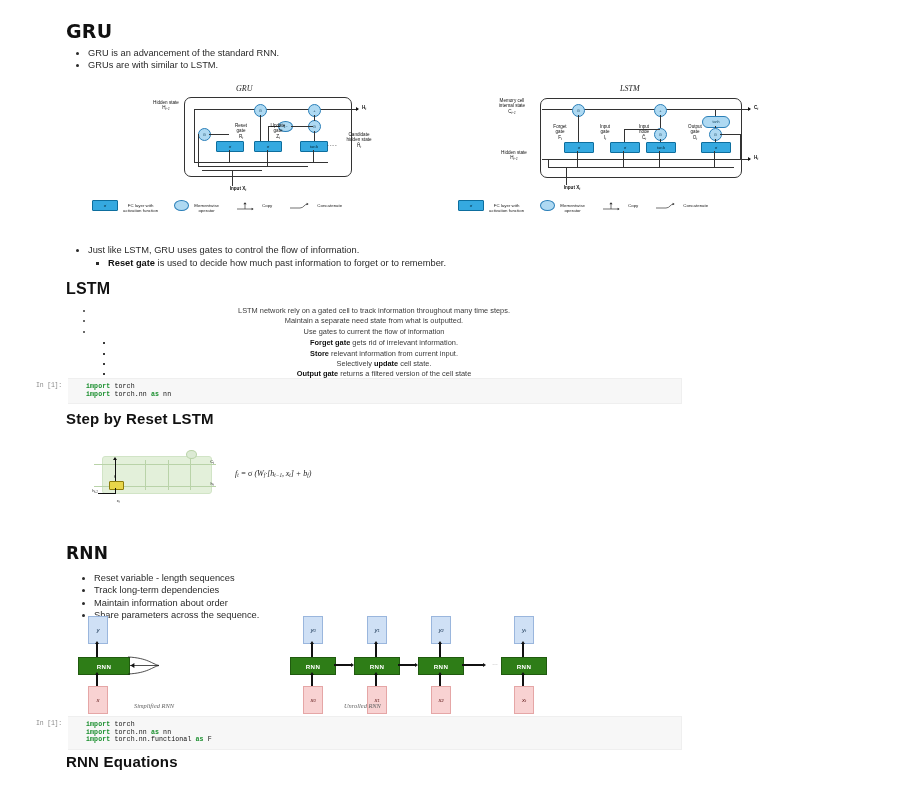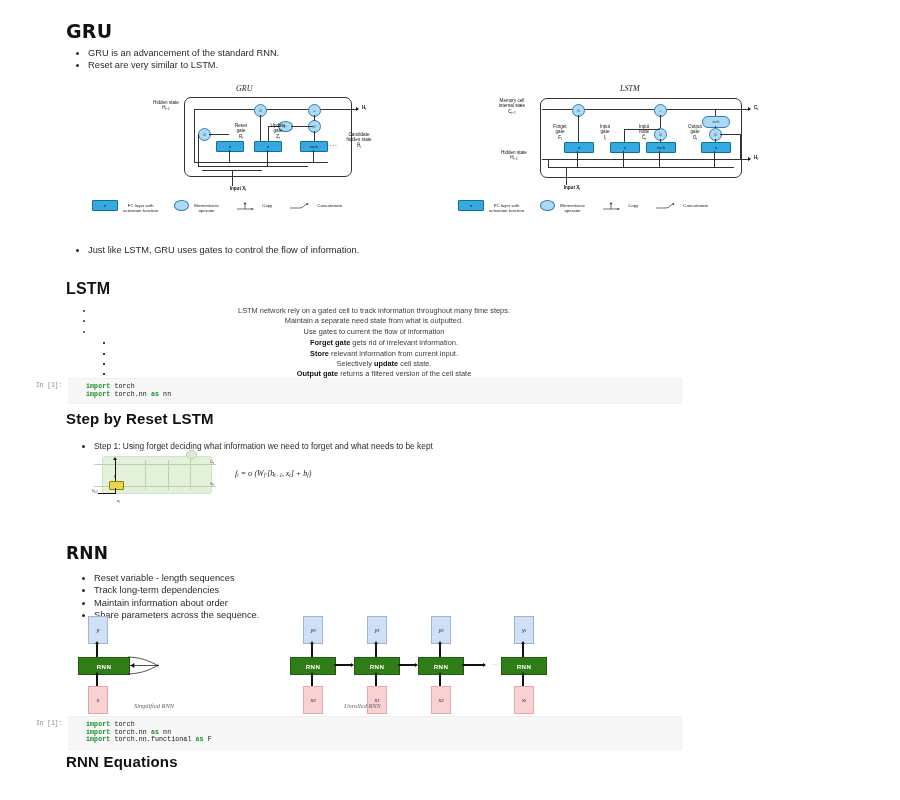--- a/index.html
+++ b/index.html
@@ -124,21 +124,21 @@
 <body>
 
 <div class="page">
 
   <div class="md" style="top:20px;">
     <h1 class="nb">GRU</h1>
   </div>
 
   <ul class="nb" style="position:absolute;left:66px;top:41px;width:520px;">
     <li>GRU is an advancement of the standard RNN.</li>
-    <li>Reset are very similar to LSTM.</li>
+    <li>GRUs are with similar to LSTM.</li>
   </ul>
 
   <div class="fig" style="left:150px;top:84px;width:240px;height:110px;">
     <div class="figtitle" style="left:86px;top:0;">GRU</div>
 
     <div class="outer" style="left:34px;top:13px;width:166px;height:78px;"></div>
 
     <div class="lbl" style="left:-12px;top:16px;width:56px;">
       <span>Hidden state</span><br>
       <span class="b"><span>H</span><span class="sub">t−1</span></span>
@@ -382,20 +382,24 @@
         <path d="M2 7 H12 C16 7 16 3 20 3" stroke="#333" stroke-width=".7" fill="none"></path>
         <path d="M20.6 3 l-2 -1.3 v2.6 z" fill="#333"></path>
       </svg>
       <div class="lgtxt">Concatenate</div>
     </div>
   </div>
 
   <div style="position:absolute;left:0;top:238px;width:900px;height:32px;overflow:hidden;">
     <ul class="nb" style="position:absolute;left:66px;top:0;width:560px;">
       <li>Just like LSTM, GRU uses gates to control the flow of information.</li>
+      <ul>
+        <li><b>Reset gate</b><span> is used to decide how much past information to forget or to remember.</span></li>
+        <li></li>
+      </ul>
     </ul>
   </div>
 
   <div class="md" style="top:280px;">
     <h1 class="nb thin" style="font-size:16px;">LSTM</h1>
   </div>
 
   <ul class="nb tiny" style="position:absolute;left:72px;top:300px;width:560px;text-align:center;">
     <li>LSTM network rely on a gated cell to track information throughout many time steps.</li>
     <li>Maintain a separate need state from what is outputted.</li>
@@ -414,23 +418,20 @@
     <div class="codebox">
       <div class="codeline"><span class="kw">import </span><span>torch</span></div>
       <div class="codeline"><span class="kw">import </span><span>torch.nn </span><span class="as">as </span><span>nn</span></div>
     </div>
   </div>
 
   <div class="md" style="top:410px;">
     <h1 class="nb thin" style="font-size:15px;">Step by Reset LSTM</h1>
   </div>
 
-  <ul class="nb" style="position:absolute;left:72px;top:434px;width:600px;">
-    <li style="font-size:8.4px;">Step 1: Using forget deciding what information we need to forget and what needs to be kept</li>
-  </ul>
 
   <div class="fig" style="left:90px;top:452px;width:130px;height:46px;">
     <div class="mini" style="left:12px;top:4px;width:108px;height:36px;"></div>
     <div class="miniln" style="left:4px;top:12px;width:122px;"></div>
     <div class="miniln" style="left:4px;top:34px;width:122px;"></div>
     <div class="minivl" style="left:55px;top:8px;height:30px;"></div>
     <div class="minivl" style="left:78px;top:8px;height:30px;"></div>
     <div class="minivl" style="left:100px;top:2px;height:36px;"></div>
     <div class="ewr" style="left:96px;top:-2px;width:9px;height:7px;background:#dcead4;border-color:#b9d3a8;"></div>
 

